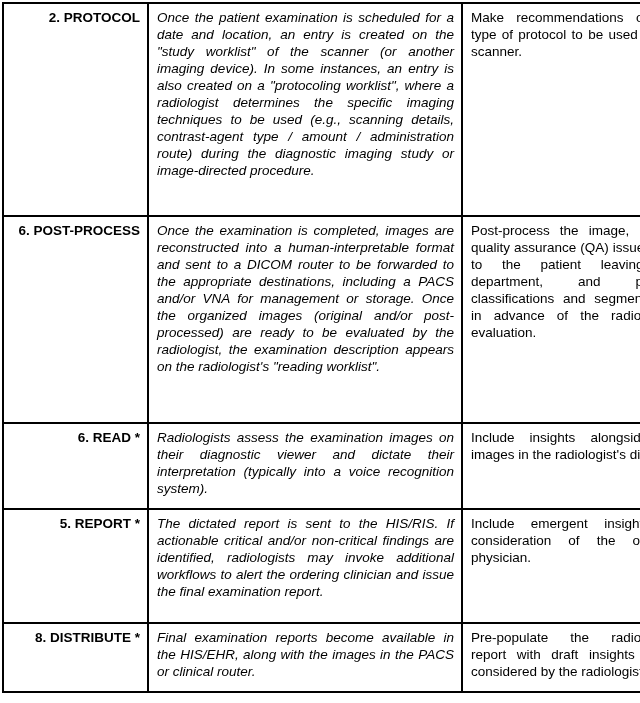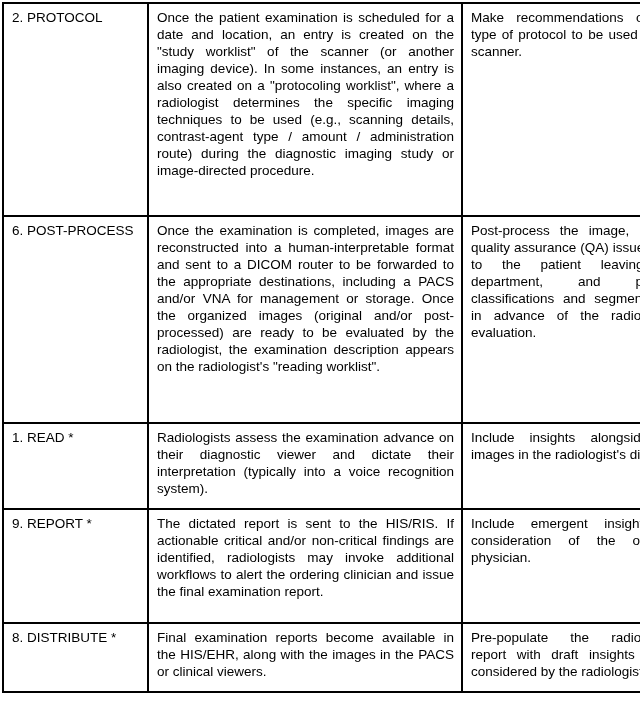--- a/index.html
+++ b/index.html
@@ -23,27 +23,28 @@
   table.workflow td {
     border: 2px solid #000000;
     vertical-align: top;
     font-size: 13.5px;
     line-height: 17px;
     padding: 5px 7px 6px 8px;
     overflow: hidden;
   }
   td.col-step {
     width: 128px;
-    font-weight: normal;
-    text-align: left;
+    font-weight: bold;
+    text-align: right;
     padding-right: 3px;
   }
   td.col-desc {
     width: 297px;
     text-align: justify;
+    font-style: italic;
   }
   td.col-rec {
     width: 211px;
     text-align: justify;
   }
   tr:nth-child(1) { height: 213px; }
   tr:nth-child(2) { height: 207px; }
   tr:nth-child(3) { height: 86px;  }
   tr:nth-child(4) { height: 114px; }
   tr:nth-child(5) { height: 69px;  }
@@ -57,28 +58,28 @@
         <td class="col-step">2. PROTOCOL</td>
         <td class="col-desc">Once the patient examination is scheduled for a date and location, an entry is created on the "study worklist" of the scanner (or another imaging device). In some instances, an entry is also created on a "protocoling worklist", where a radiologist determines the specific imaging techniques to be used (e.g., scanning details, contrast-agent type / amount / administration route) during the diagnostic imaging study or image-directed procedure.</td>
         <td class="col-rec">Make recommendations on the type of protocol to be used on the scanner.</td>
       </tr>
       <tr>
         <td class="col-step">6. POST-PROCESS</td>
         <td class="col-desc">Once the examination is completed, images are reconstructed into a human-interpretable format and sent to a DICOM router to be forwarded to the appropriate destinations, including a PACS and/or VNA for management or storage. Once the organized images (original and/or post-processed) are ready to be evaluated by the radiologist, the examination description appears on the radiologist's "reading worklist".</td>
         <td class="col-rec">Post-process the image, identify quality assurance (QA) issues prior to the patient leaving the department, and prepare classifications and segmentations in advance of the radiologist's evaluation.</td>
       </tr>
       <tr>
-        <td class="col-step">1. READ *</td>
-        <td class="col-desc">Radiologists assess the examination advance on their diagnostic viewer and dictate their interpretation (typically into a voice recognition system).</td>
+        <td class="col-step">6. READ *</td>
+        <td class="col-desc">Radiologists assess the examination images on their diagnostic viewer and dictate their interpretation (typically into a voice recognition system).</td>
         <td class="col-rec">Include insights alongside the images in the radiologist's display.</td>
       </tr>
       <tr>
-        <td class="col-step">9. REPORT *</td>
+        <td class="col-step">5. REPORT *</td>
         <td class="col-desc">The dictated report is sent to the HIS/RIS. If actionable critical and/or non-critical findings are identified, radiologists may invoke additional workflows to alert the ordering clinician and issue the final examination report.</td>
         <td class="col-rec">Include emergent insights for consideration of the ordering physician.</td>
       </tr>
       <tr>
         <td class="col-step">8. DISTRIBUTE *</td>
-        <td class="col-desc">Final examination reports become available in the HIS/EHR, along with the images in the PACS or clinical viewers.</td>
+        <td class="col-desc">Final examination reports become available in the HIS/EHR, along with the images in the PACS or clinical router.</td>
         <td class="col-rec">Pre-populate the radiologist's report with draft insights to be considered by the radiologist.</td>
       </tr>
     </tbody>
 </table>
 
 </body></html>

